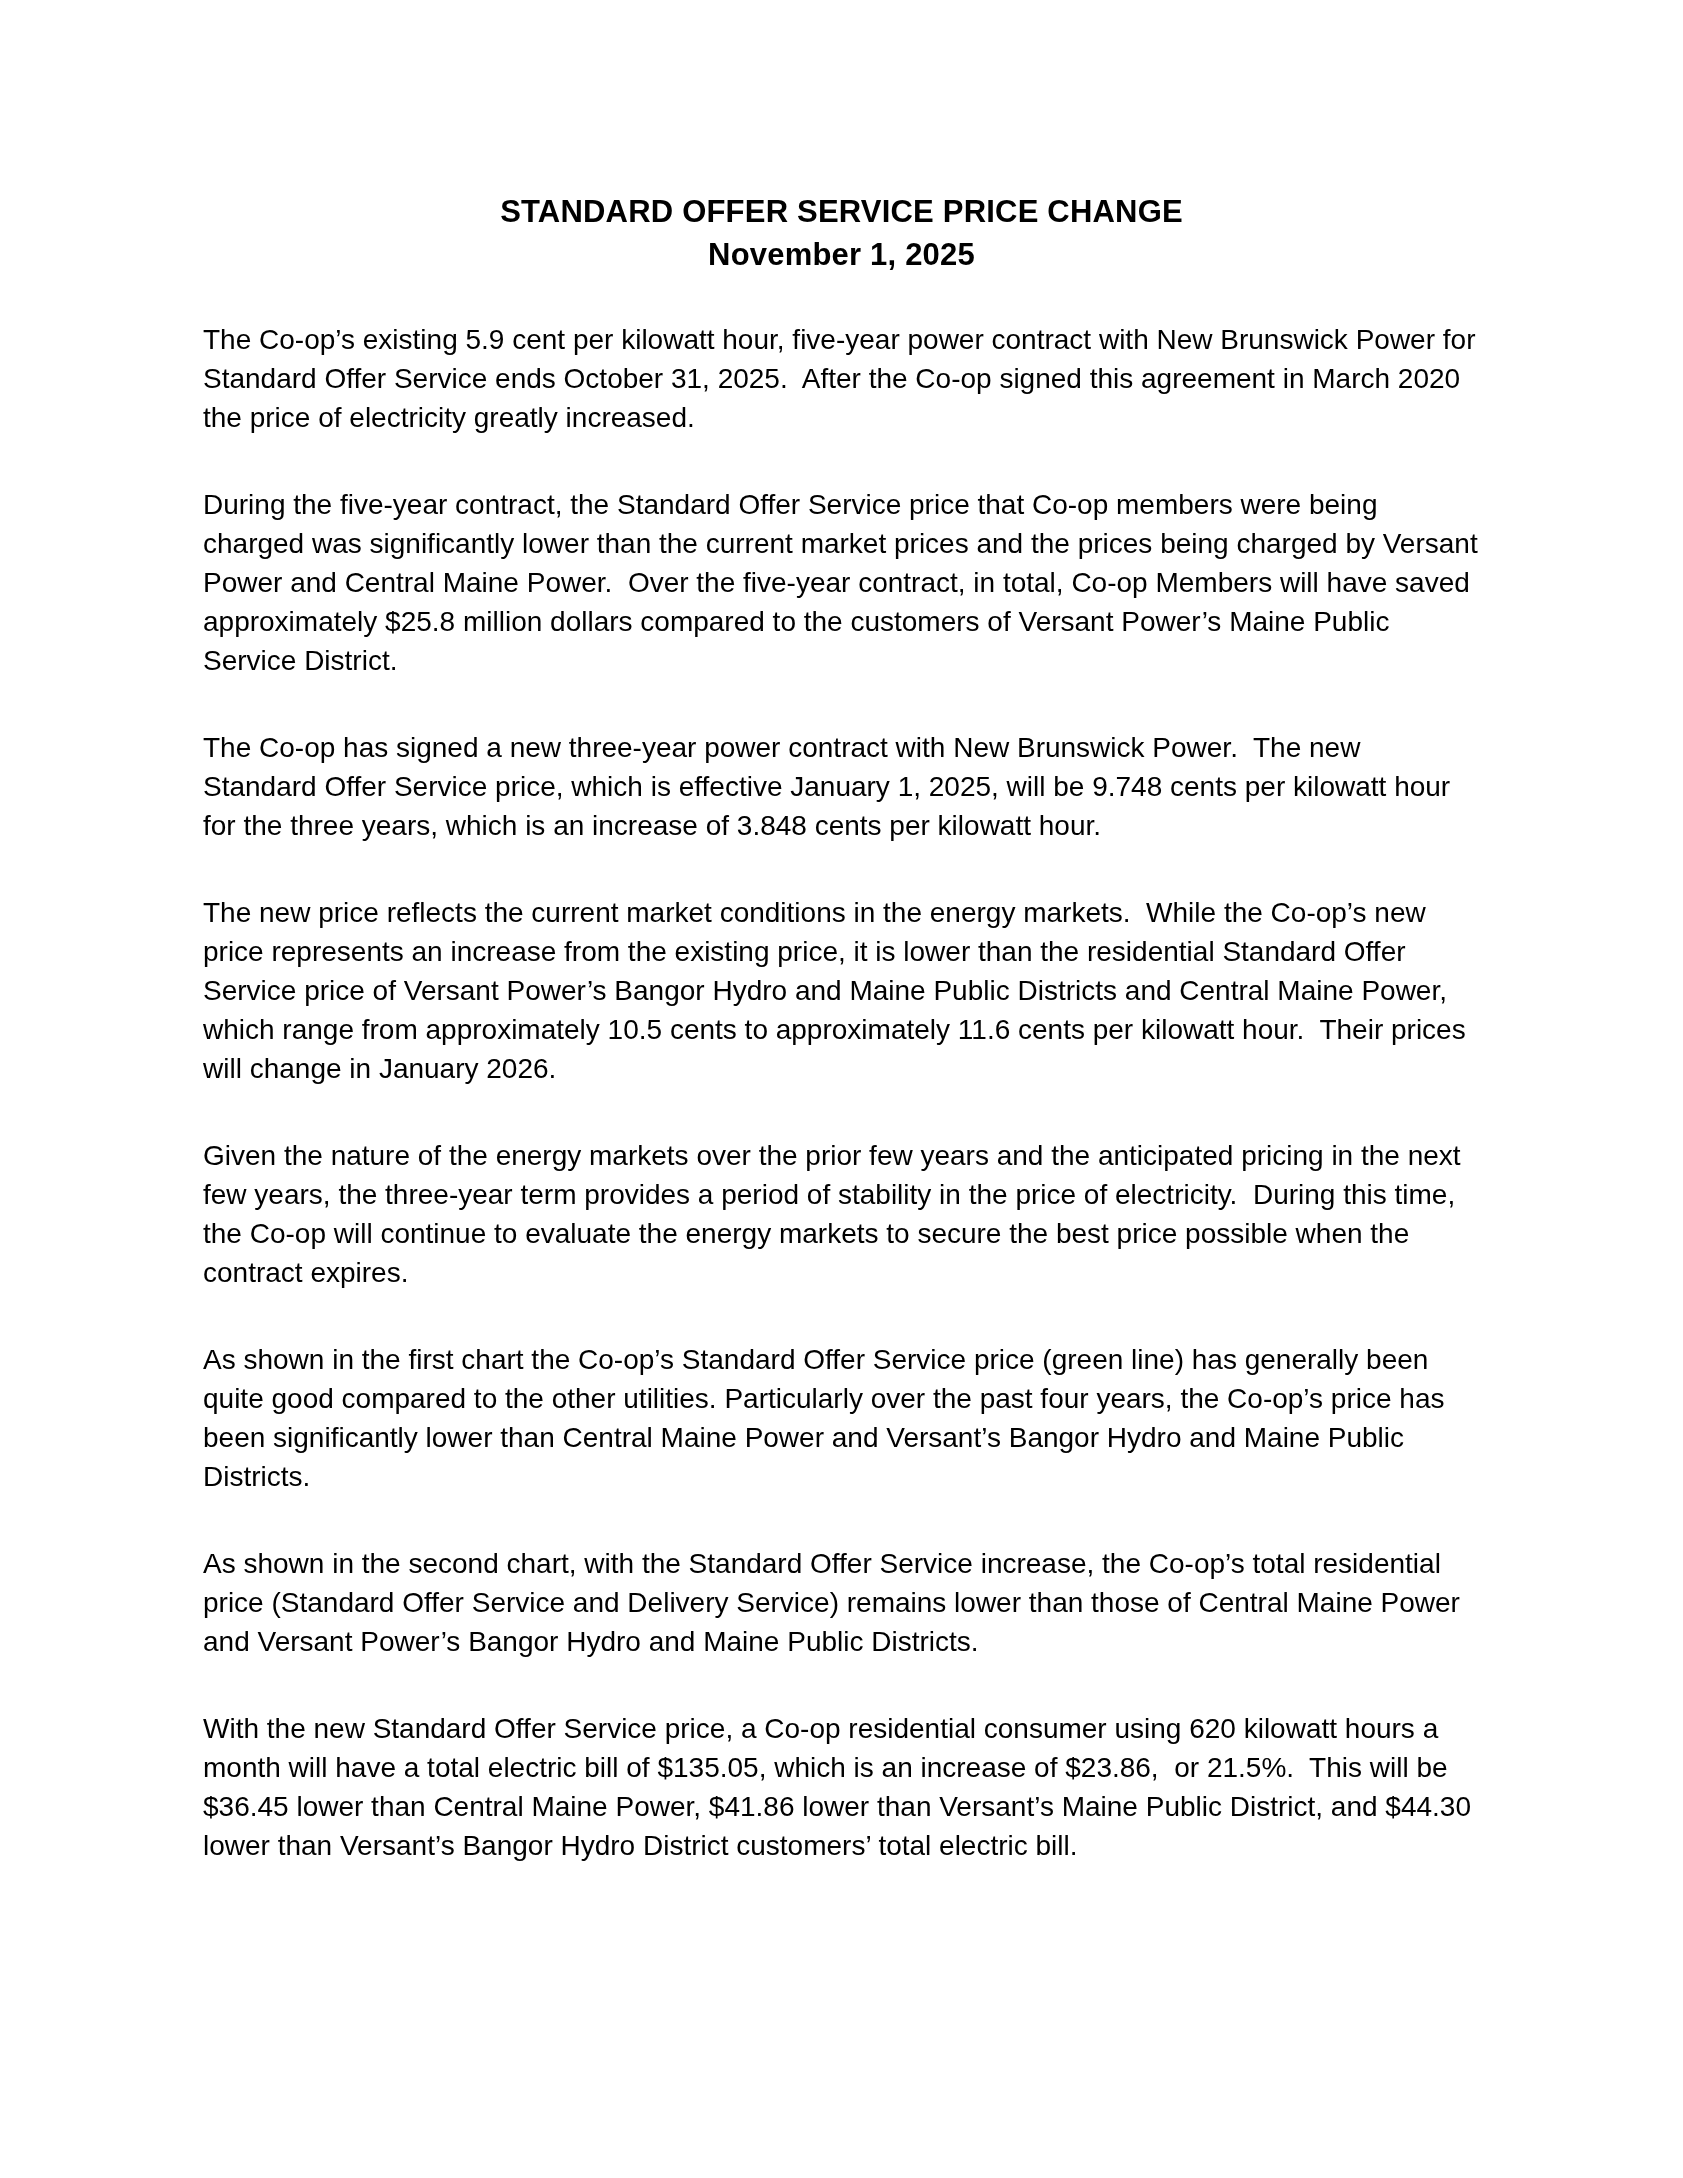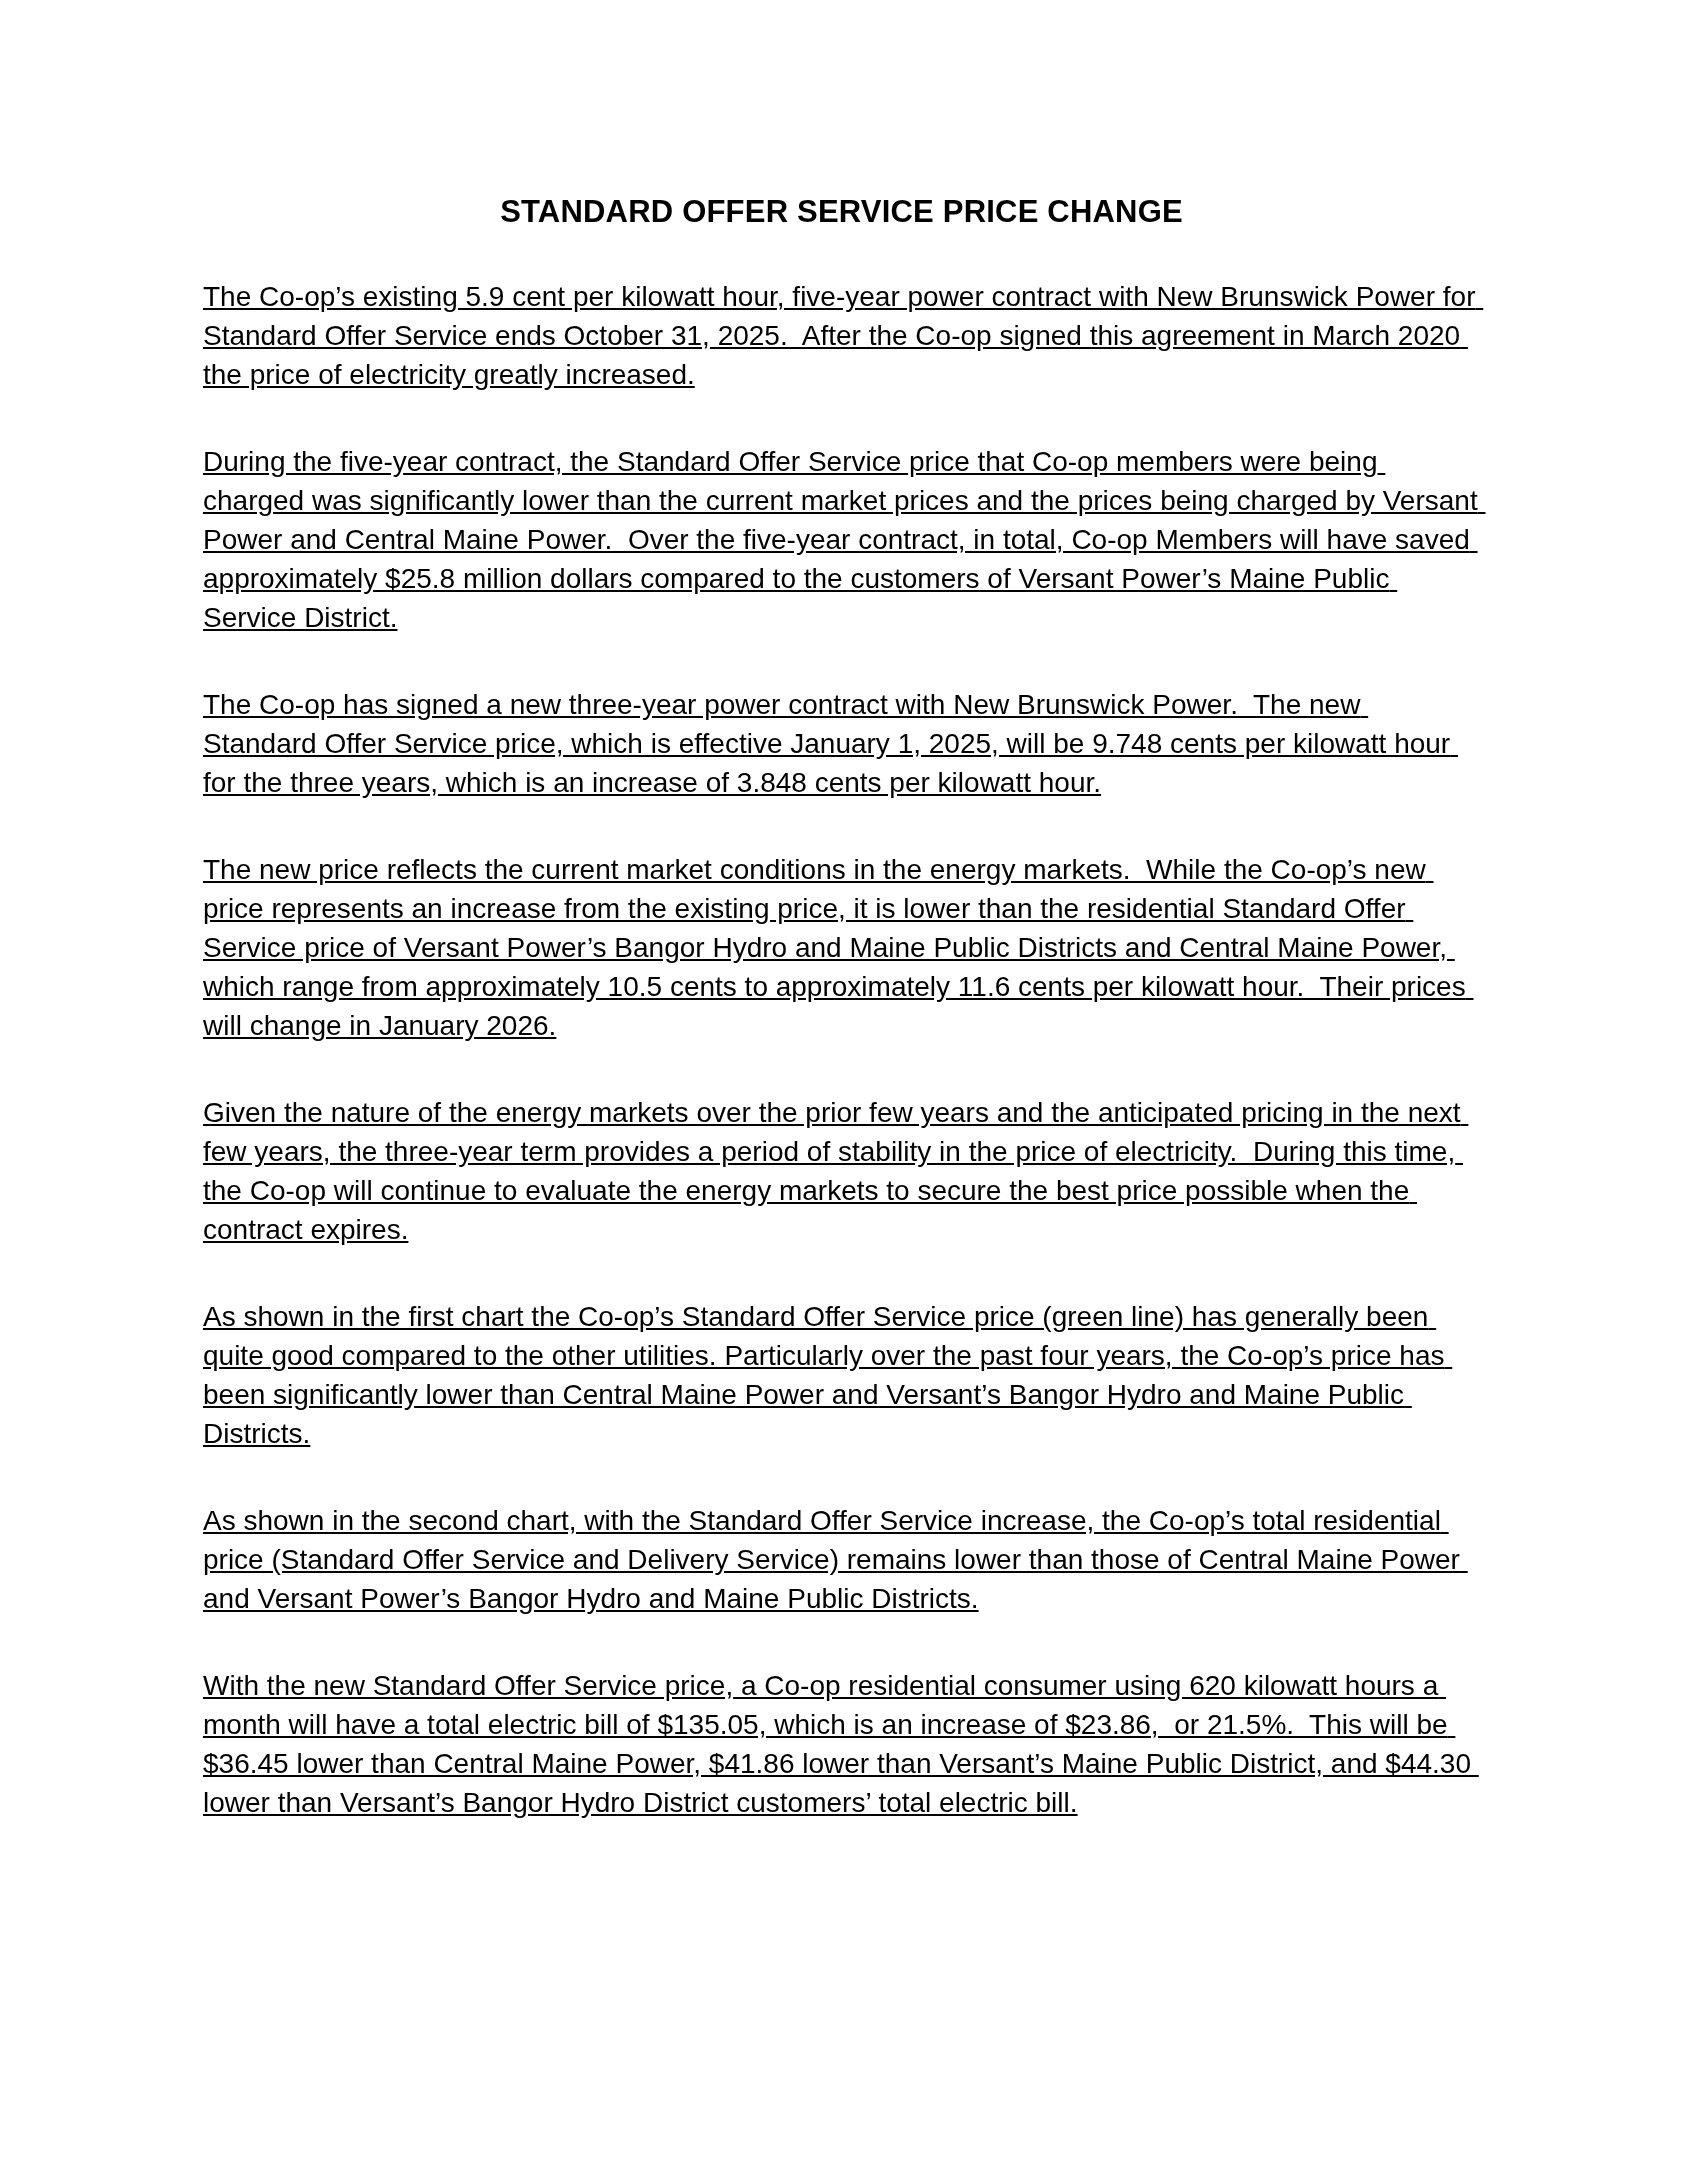--- a/index.html
+++ b/index.html
@@ -25,35 +25,35 @@
     font-weight: bold;
     font-size: 31px;
     line-height: 43px;
     text-align: center;
     width: 1277px;
     letter-spacing: 0.2px;
   }
   .doc-body {
     margin-top: 44px;
     width: 1277px;
-    text-decoration: underline;
   }
   .doc-body p {
     margin: 0 0 48px 0;
     font-size: 28px;
     line-height: 39px;
     white-space: pre-wrap;
     text-align: left;
   }
 </style>
 </head>
 <body>
 
 <div class="page">
   <div class="doc-title">STANDARD OFFER SERVICE PRICE CHANGE</div>
+  <div class="doc-date">November 1, 2025</div>
 
   <div class="doc-body">
     <p>The Co-op’s existing 5.9 cent per kilowatt hour, five-year power contract with New Brunswick Power for Standard Offer Service ends October 31, 2025.  After the Co-op signed this agreement in March 2020 the price of electricity greatly increased.</p>
     <p>During the five-year contract, the Standard Offer Service price that Co-op members were being charged was significantly lower than the current market prices and the prices being charged by Versant Power and Central Maine Power.  Over the five-year contract, in total, Co-op Members will have saved approximately $25.8 million dollars compared to the customers of Versant Power’s Maine Public Service District.</p>
     <p>The Co-op has signed a new three-year power contract with New Brunswick Power.  The new Standard Offer Service price, which is effective January 1, 2025, will be 9.748 cents per kilowatt hour for the three years, which is an increase of 3.848 cents per kilowatt hour.</p>
     <p>The new price reflects the current market conditions in the energy markets.  While the Co-op’s new price represents an increase from the existing price, it is lower than the residential Standard Offer Service price of Versant Power’s Bangor Hydro and Maine Public Districts and Central Maine Power, which range from approximately 10.5 cents to approximately 11.6 cents per kilowatt hour.  Their prices will change in January 2026.</p>
     <p>Given the nature of the energy markets over the prior few years and the anticipated pricing in the next few years, the three-year term provides a period of stability in the price of electricity.  During this time, the Co-op will continue to evaluate the energy markets to secure the best price possible when the contract expires.</p>
     <p>As shown in the first chart the Co-op’s Standard Offer Service price (green line) has generally been quite good compared to the other utilities. Particularly over the past four years, the Co-op’s price has been significantly lower than Central Maine Power and Versant’s Bangor Hydro and Maine Public Districts.</p>
     <p>As shown in the second chart, with the Standard Offer Service increase, the Co-op’s total residential price (Standard Offer Service and Delivery Service) remains lower than those of Central Maine Power and Versant Power’s Bangor Hydro and Maine Public Districts.</p>
     <p>With the new Standard Offer Service price, a Co-op residential consumer using 620 kilowatt hours a month will have a total electric bill of $135.05, which is an increase of $23.86,  or 21.5%.  This will be $36.45 lower than Central Maine Power, $41.86 lower than Versant’s Maine Public District, and $44.30 lower than Versant’s Bangor Hydro District customers’ total electric bill.</p>

